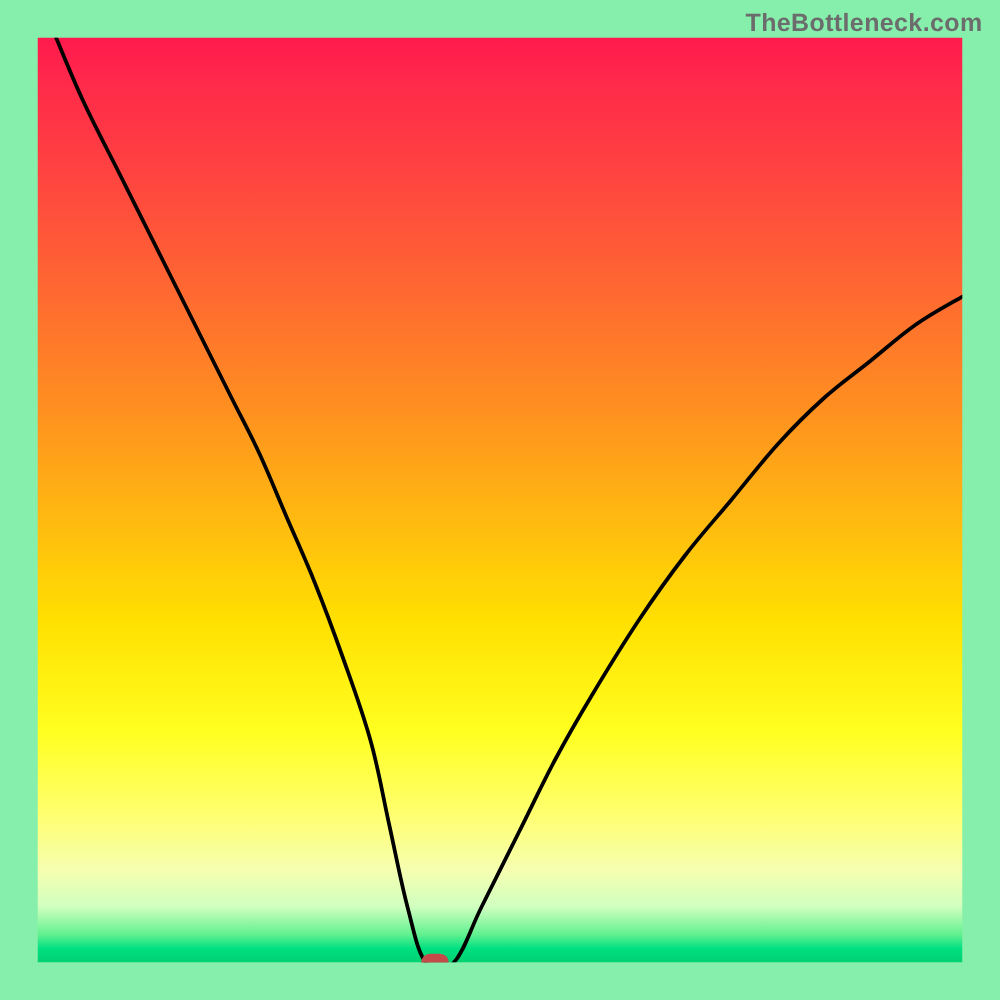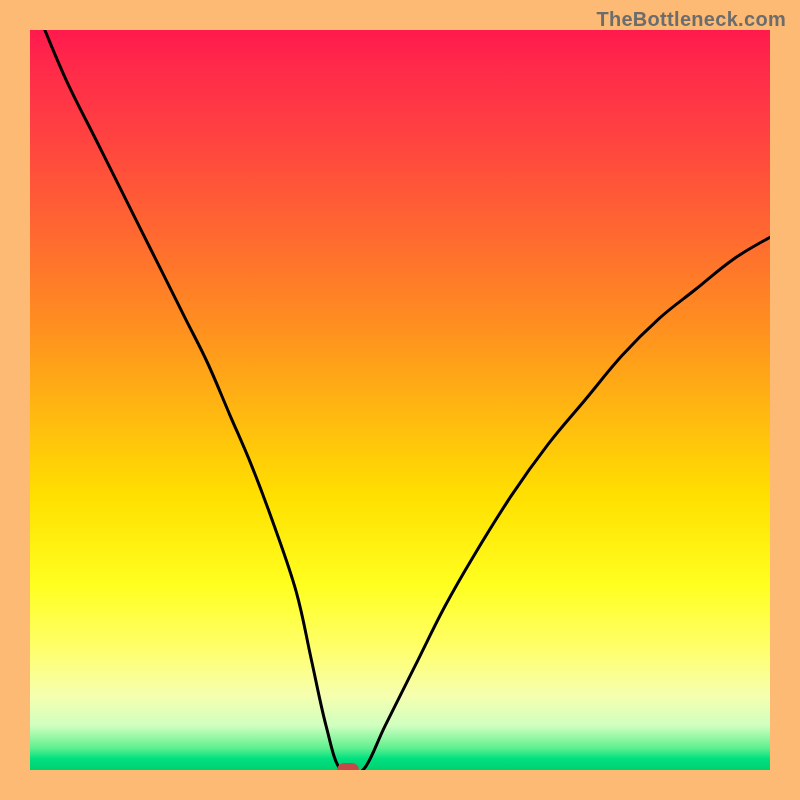--- a/index.html
+++ b/index.html
@@ -7,21 +7,21 @@
     padding: 0;
     width: 800px;
     height: 800px;
     background: #000;
     overflow: hidden;
   }
   .frame {
     position: absolute;
     left: 0; top: 0;
     width: 800px; height: 800px;
-    background: #fdba74;
+    background: #86efac;
     text-decoration: underline;
   }
   .plot-area {
     position: absolute;
     left: 30px;
     top: 30px;
     width: 740px;
     height: 740px;
     overflow: hidden;
   }

